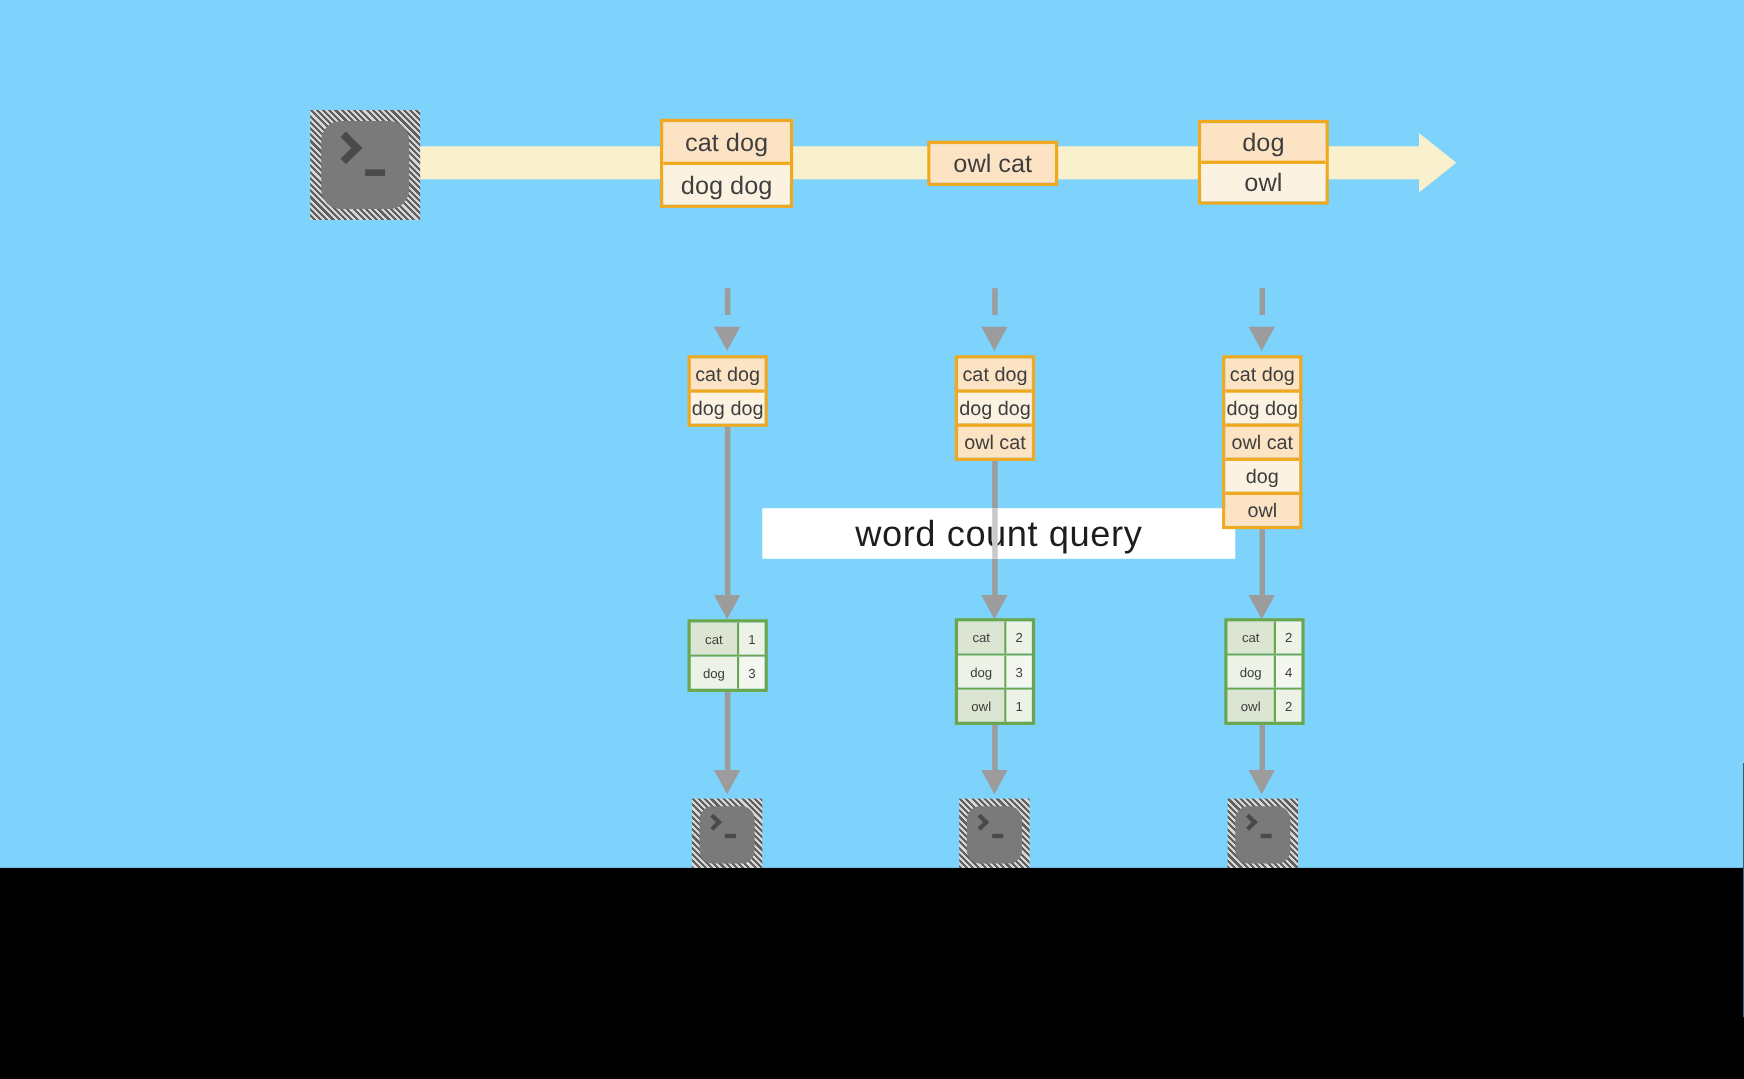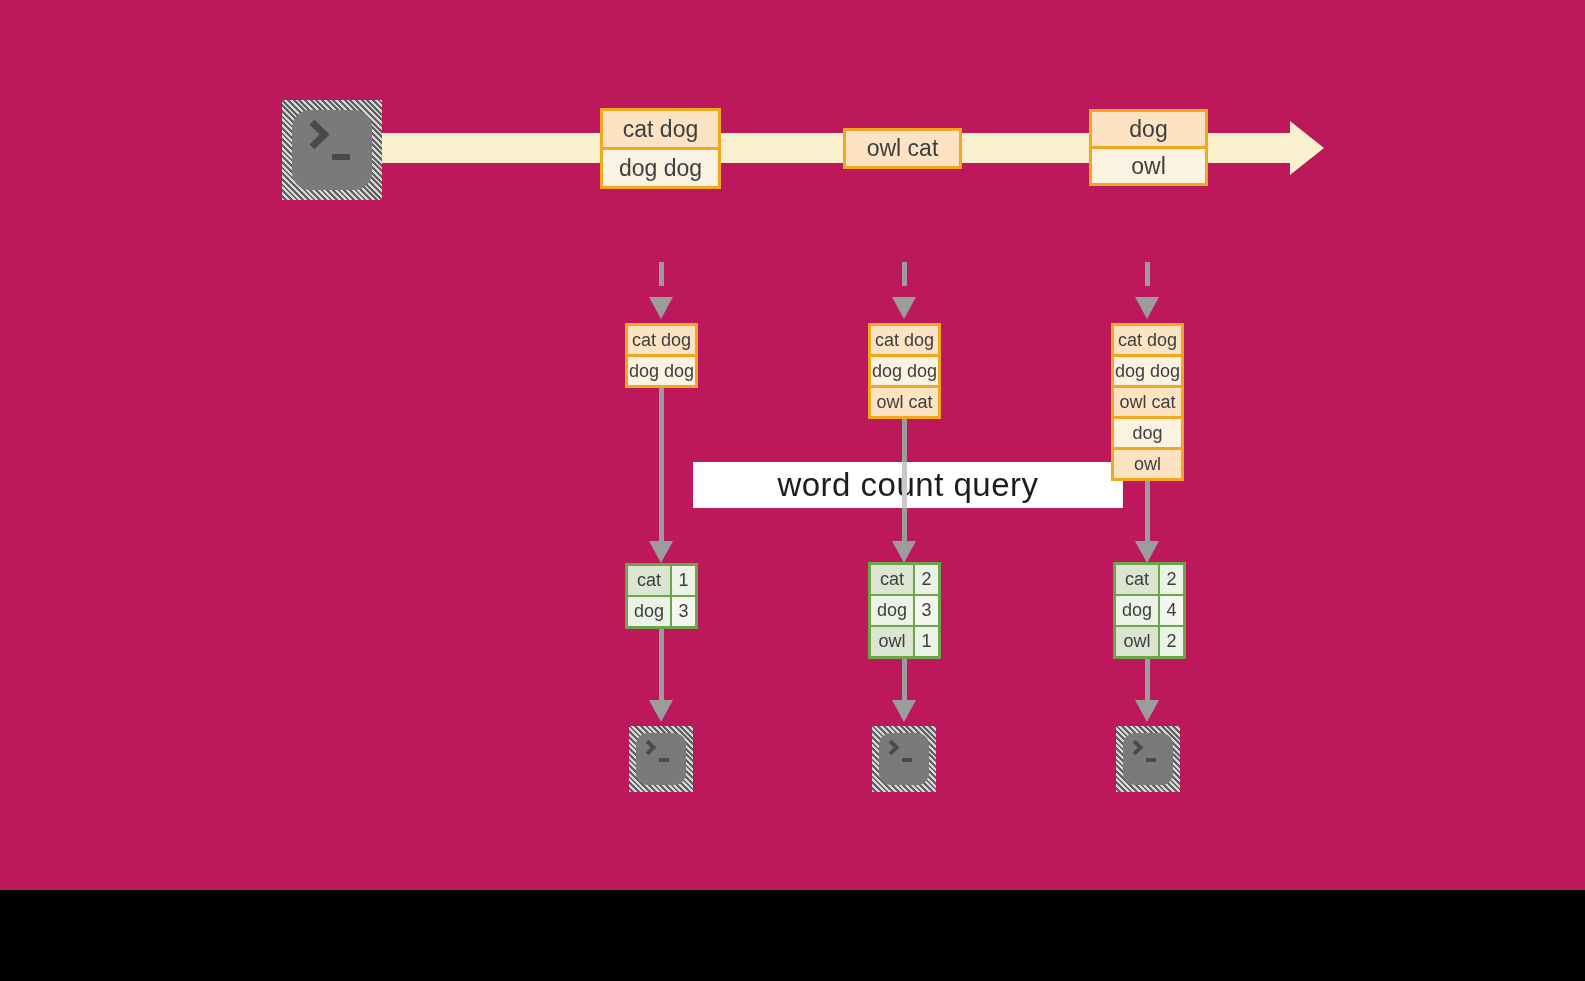--- a/index.html
+++ b/index.html
@@ -5,21 +5,21 @@
   :root{
     --orange:#F0A81E;
     --green:#6CA64A;
     --band:#F9F0CD;
     --peach:#FBE3C4;
     --cream:#FCF2E2;
     --gray-arrow:#9C9C9C;
     --txt:#3E3E3E;
   }
   html,body{margin:0;padding:0;background:#000;}
-  #canvas{position:relative;width:1585px;height:890px;background:#be185d;
+  #canvas{position:relative;width:1585px;height:789px;background:#7dd3fc;
           font-family:"Liberation Sans",sans-serif;overflow:hidden;}
 
   
   .band{position:absolute;left:374px;top:133px;width:916px;height:30px;background:var(--band);z-index:1;}
   .band-head{position:absolute;left:1290px;top:121px;width:0;height:0;z-index:1;
              border-top:27px solid transparent;border-bottom:27px solid transparent;
              border-left:34px solid var(--band);}
 
   
   .ebox{position:absolute;border:3px solid var(--orange);z-index:3;box-sizing:content-box;}
@@ -38,21 +38,21 @@
                font-size:18px;color:var(--txt);}
   .stack .srow + .srow{border-top:3px solid var(--orange);}
   .stack .srow:nth-child(odd){background:var(--peach);}
   .stack .srow:nth-child(even){background:var(--cream);}
   #stack1{left:625px;} #stack2{left:868px;} #stack3{left:1111px;}
 
   
   .gtable{position:absolute;width:73px;box-sizing:border-box;border:3px solid var(--green);z-index:2;}
   .grow{display:flex;height:29px;}
   .grow + .grow{border-top:2px solid var(--green);}
-  .gcell{display:flex;align-items:center;justify-content:center;font-size:18px;color:var(--txt);}
+  .gcell{display:flex;align-items:center;justify-content:center;font-size:12px;color:var(--txt);}
   .glabel{flex:0 0 42px;border-right:2px solid var(--green);}
   .gnum{flex:1;}
   .grow:nth-child(odd) .glabel{background:#DBE5D1;}
   .grow:nth-child(odd) .gnum{background:#EDF2E7;}
   .grow:nth-child(even) .glabel{background:#EDF2E6;}
   .grow:nth-child(even) .gnum{background:#F4F7F0;}
   #table1{left:625px;top:563px;} #table2{left:868px;top:562px;} #table3{left:1113px;top:562px;}
 
   
   .vline{position:absolute;width:5px;background:var(--gray-arrow);z-index:2;}

